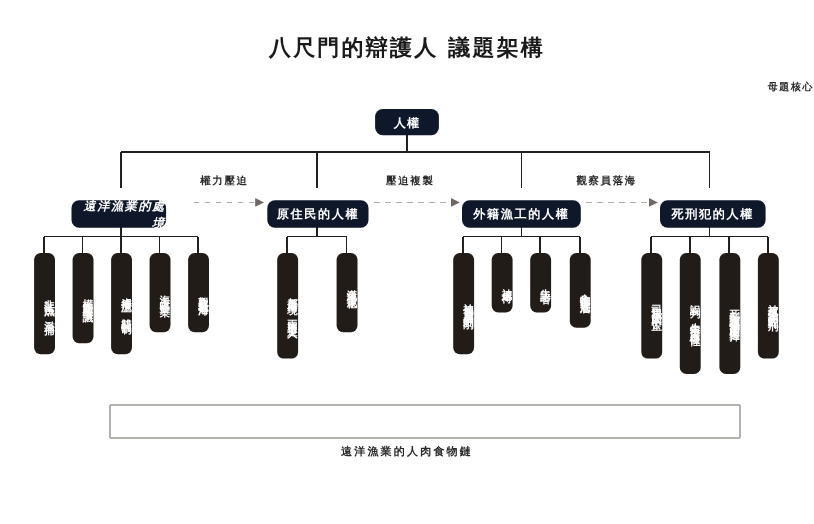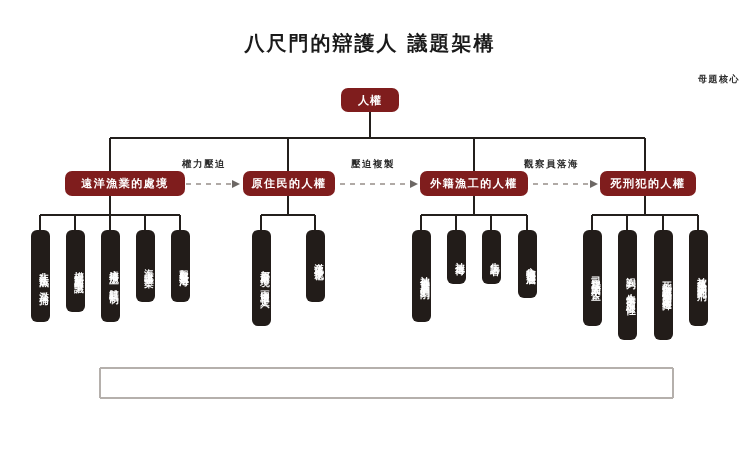--- a/index.html
+++ b/index.html
@@ -20,38 +20,39 @@
     letter-spacing:2px;
     font-family:"DejaVu Serif","Liberation Serif",serif;
   }
 
   
   #wires{position:absolute;left:0;top:0;width:740px;height:476px;}
 
   
   .node{
     position:absolute;
-    background:#7f1d1d;
+    background:#0f172a;
     color:#ffffff;
     border-radius:7px;
     display:flex;align-items:center;justify-content:center;
     text-align:right;
     box-sizing:border-box;
     font-family:"DejaVu Serif","Liberation Serif",serif;
     font-weight:bold;
+    margin-top:11px;
   }
   .root{
     left:341px;top:88px;width:58px;height:24px;
     font-size:11px;letter-spacing:1px;
   }
   .cat{
     height:25px;
     font-size:11px;letter-spacing:1.5px;
   }
-  .cat1{left:65px;top:171px;width:120px;}
+  .cat1{left:65px;top:171px;width:86px;font-style:italic;}
   .cat2{left:243px;top:171px;width:92px;}
   .cat3{left:420px;top:171px;width:108px;font-family:Liberation Serif, serif;}
   .cat4{left:600px;top:171px;width:96px;}
 
   
   .leaf{
     position:absolute;
     background:#221c19;color:#fff;
     border-radius:6px;
     writing-mode:vertical-rl;
@@ -175,14 +176,15 @@
   <div class="leaf" style="left:412px;top:230px;height:92px;">被仲介層層剝削</div>
   <div class="leaf" style="left:447px;top:230px;height:54px;">被虐待</div>
   <div class="leaf" style="left:482px;top:230px;height:54px;">失語者</div>
   <div class="leaf" style="left:518px;top:230px;height:68px;">食物鏈底層</div>
 
   <div class="leaf" style="left:583px;top:230px;height:96px;">司法程序的不公正</div>
   <div class="leaf" style="left:618px;top:230px;height:110px;">誤判：生命不可回復性</div>
   <div class="leaf" style="left:654px;top:230px;height:110px;">死刑議題是制度的選擇</div>
   <div class="leaf" style="left:689px;top:230px;height:96px;">被政治操弄的死刑</div>
 
+  <div class="footnote">遠洋漁業的人肉食物鏈</div>
 
 </div>
 
 </body></html>

